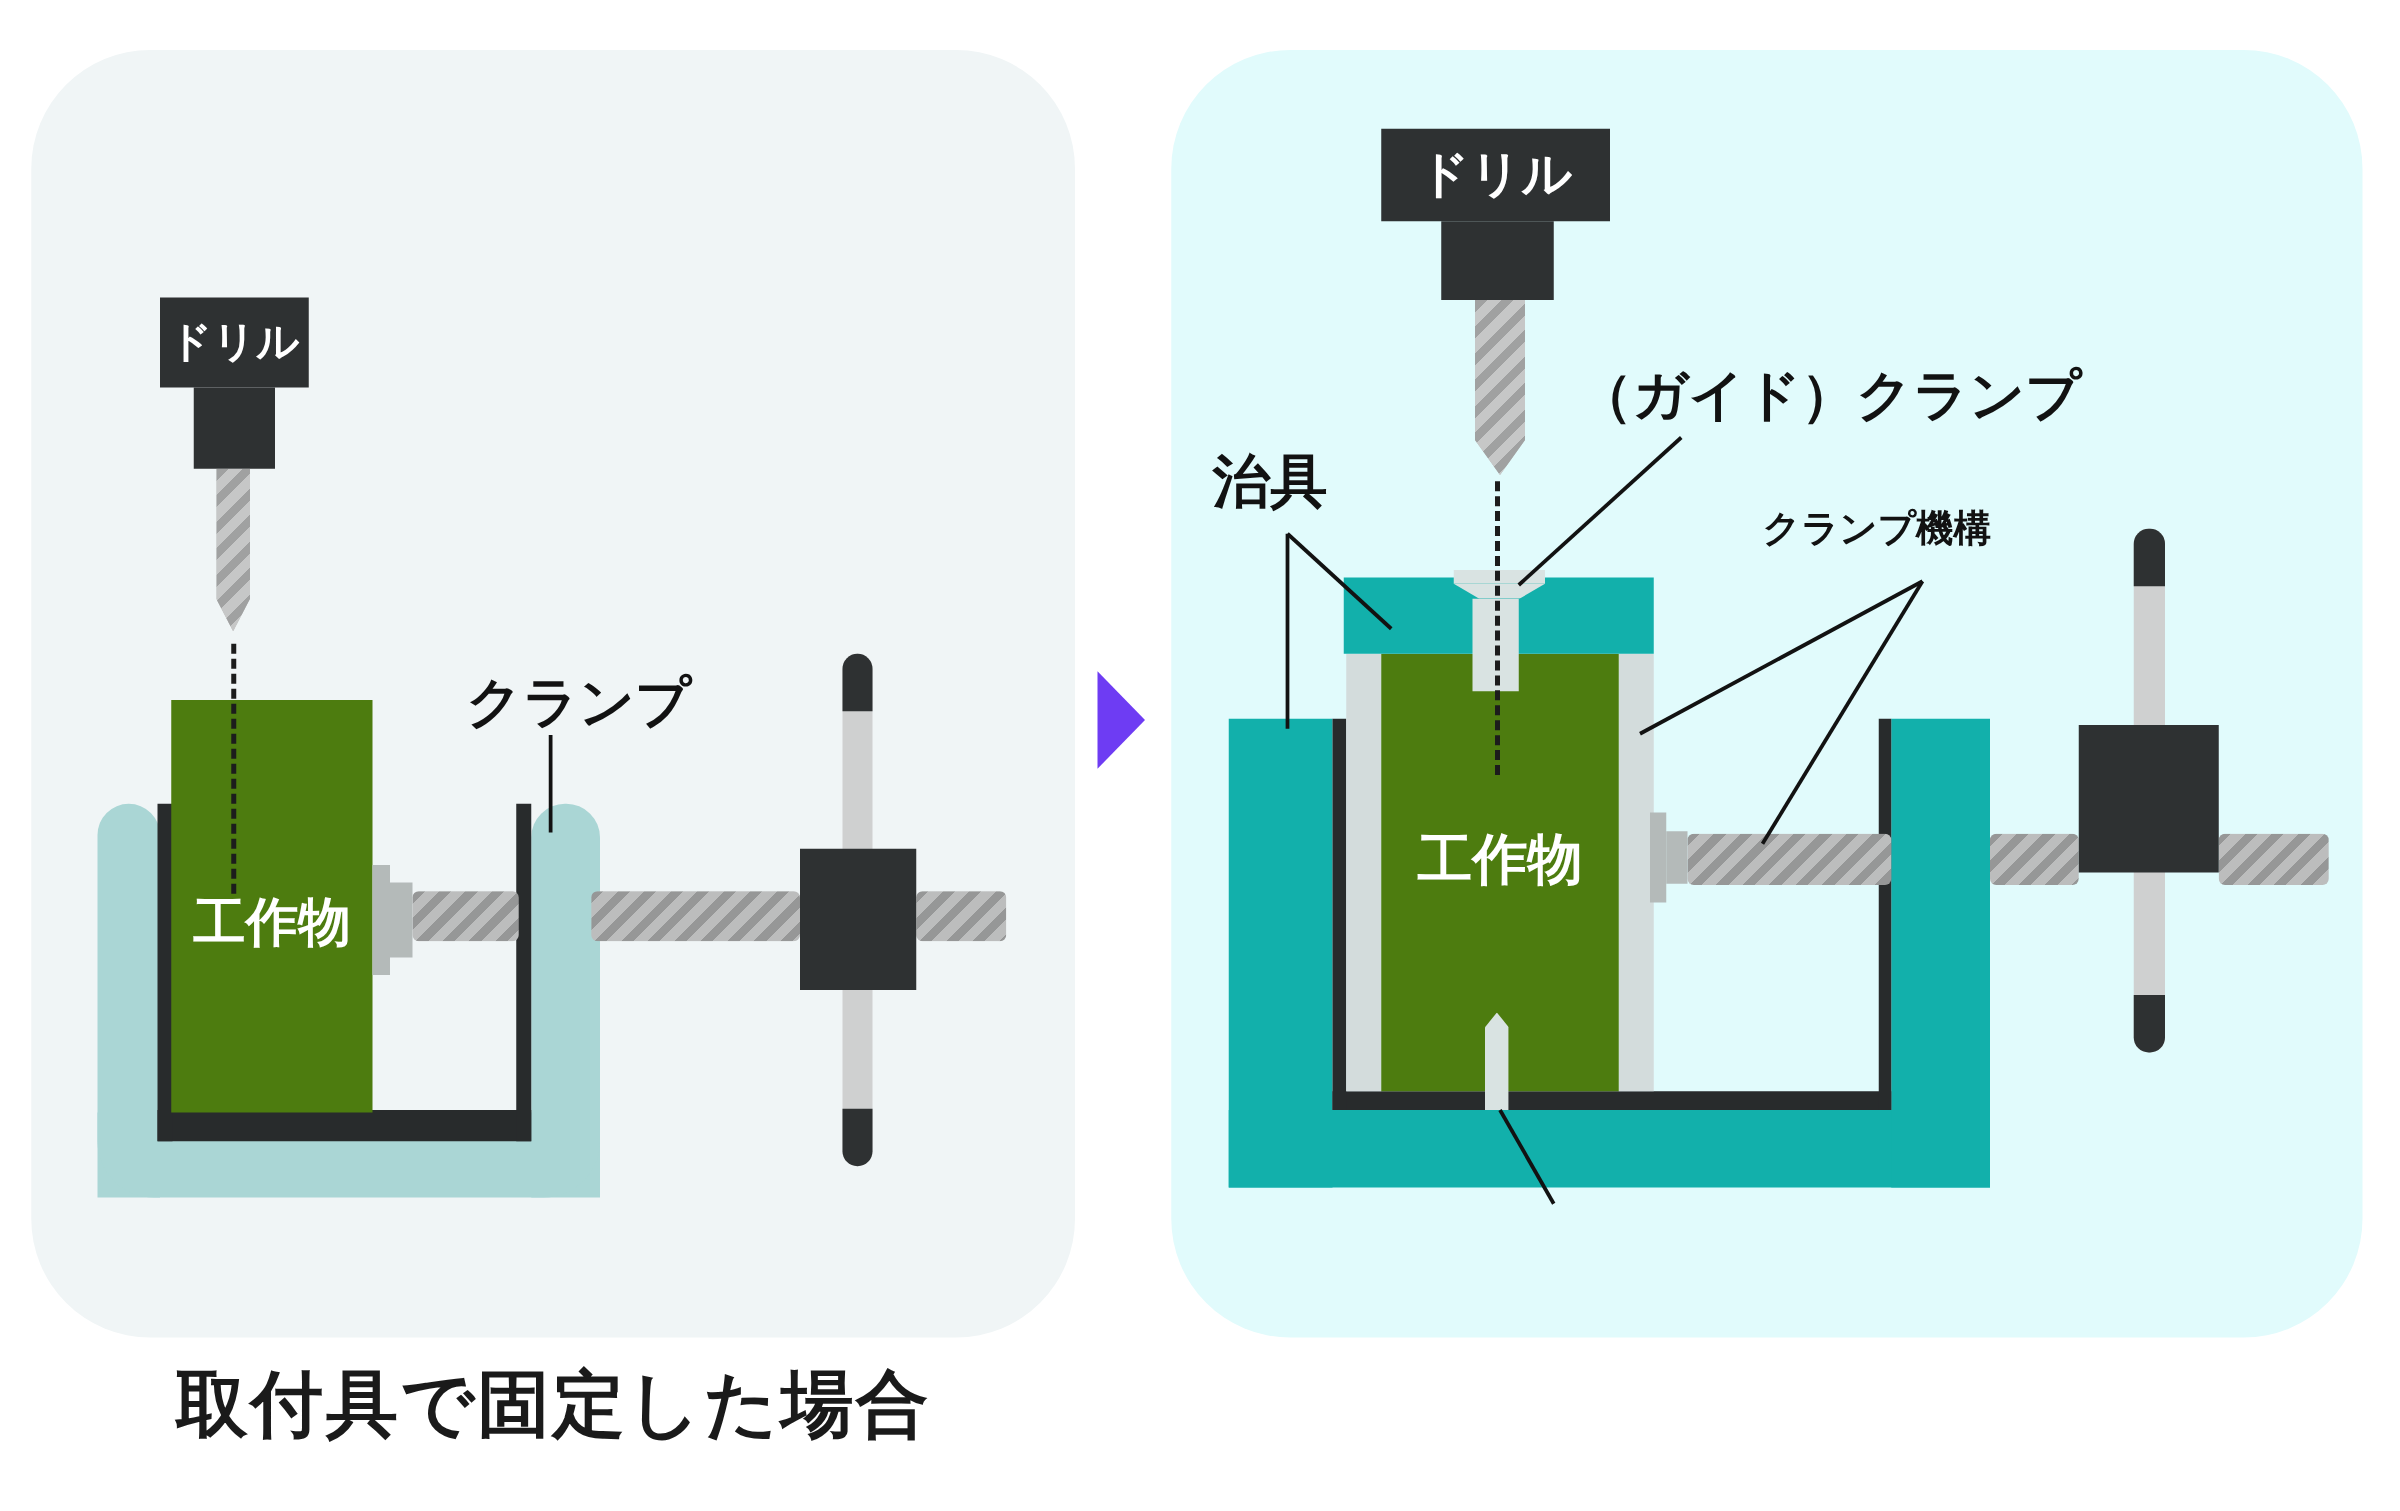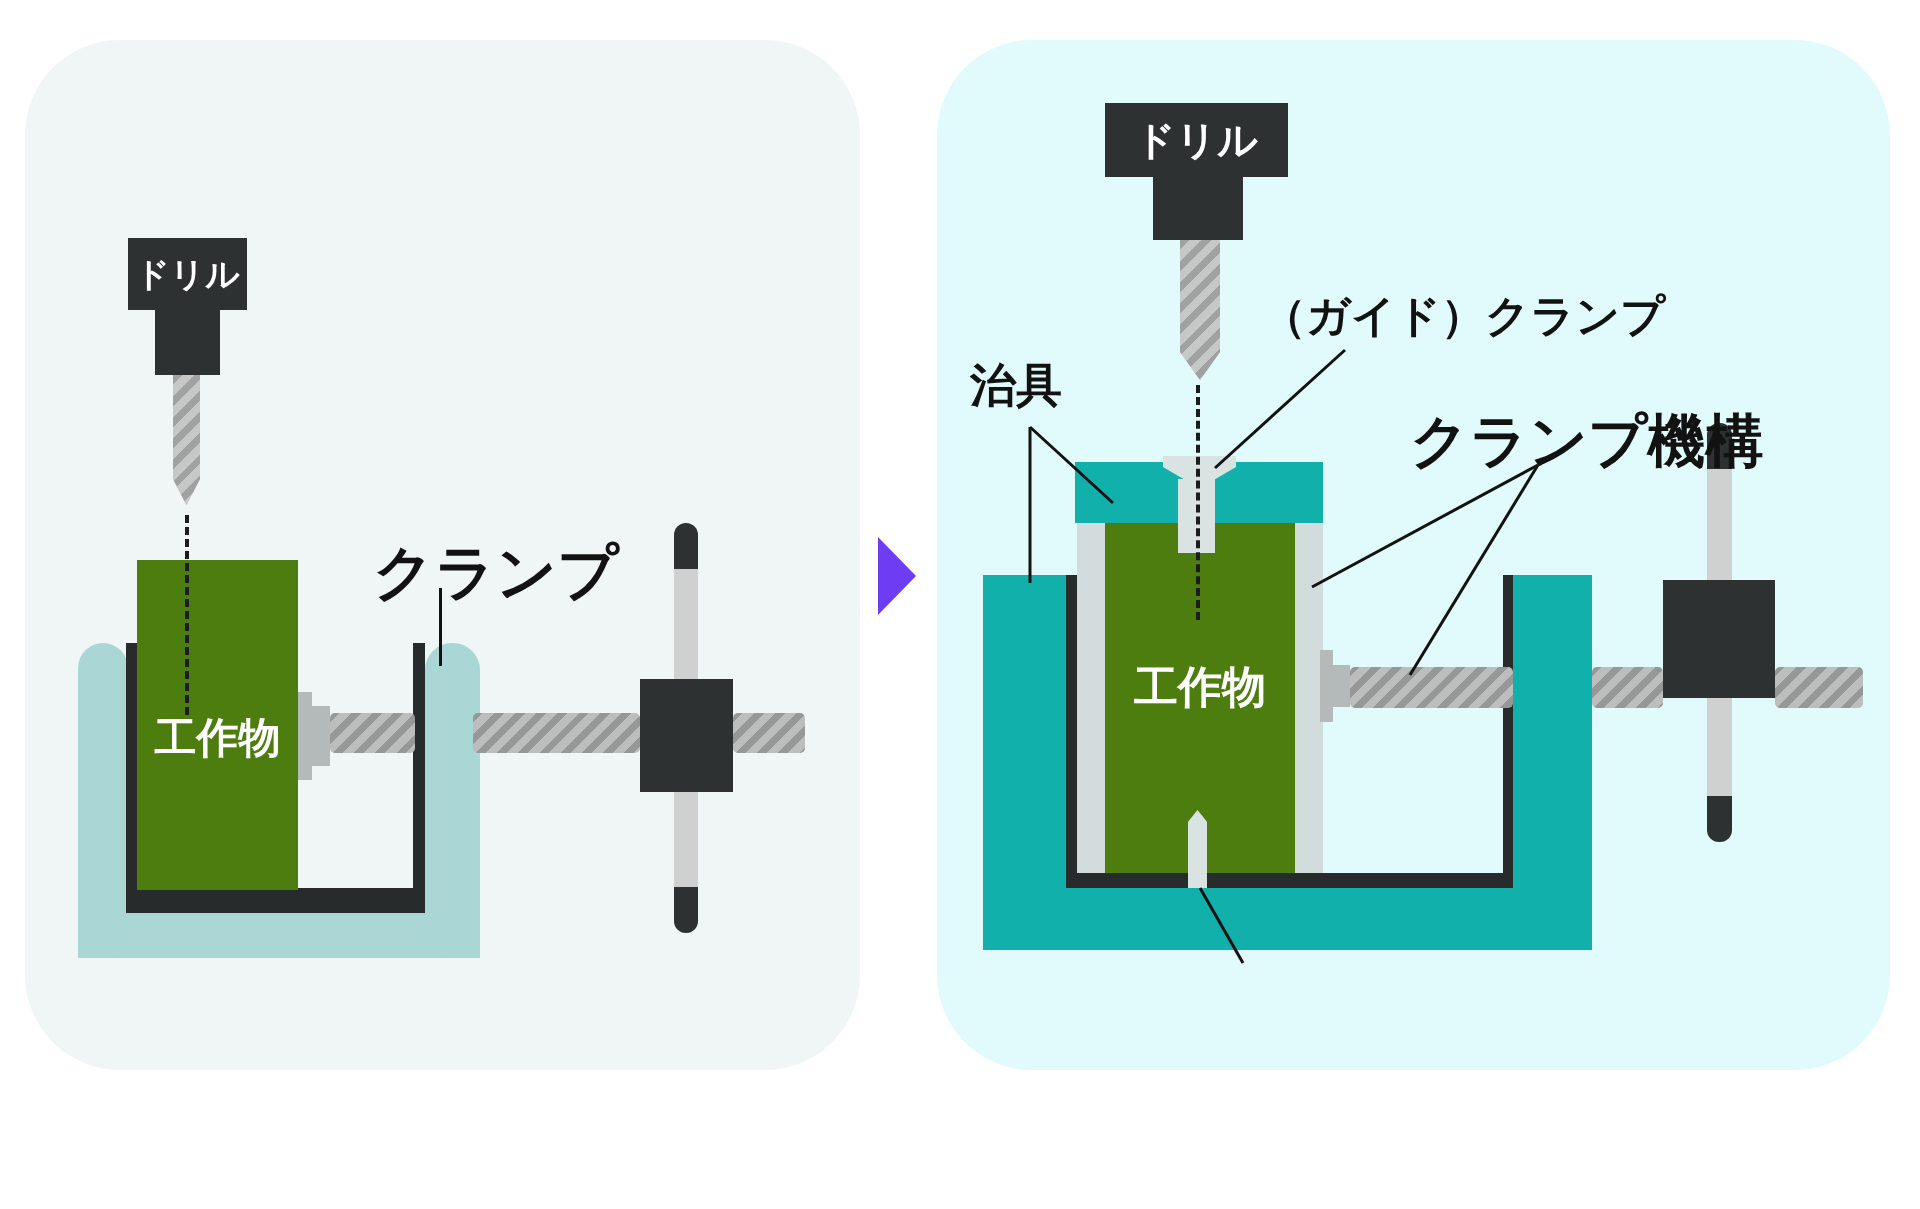--- a/index.html
+++ b/index.html
@@ -83,24 +83,25 @@
     <div class="abs threads" style="left:305px; top:673px; width:85px; height:40px;"></div>
     <div class="abs threads" style="left:448px; top:673px; width:167px; height:40px;"></div>
     <div class="abs threads" style="left:708px; top:673px; width:72px; height:40px;"></div>
 
     <div class="abs rod" style="left:649px; top:483px; width:24px; height:410px;">
       <div class="cap-top"></div>
       <div class="cap-bottom"></div>
     </div>
     <div class="abs dark" style="left:615px; top:639px; width:93px; height:113px;"></div>
 
-    <div class="abs label" style="left:348px; top:493px; font-size:60px;">クランプ</div>
+    <div class="abs label" style="left:348px; top:493px; font-size:44px;">クランプ</div>
     <div class="abs" style="left:414px; top:548px; height:78px; border-left:3px solid #121212;"></div>
   </div>
 
+  <div class="caption" style="left:25px; width:835px;">取付具で固定した場合</div>
 
   <div class="arrow"></div>
 
   <div class="panel panel-right">
 
     <div class="abs" style="left:46px; top:535px; width:609px; height:375px;
          border-left:83px solid #12b0ab; border-right:79px solid #12b0ab; border-bottom:62px solid #12b0ab;"></div>
 
     <div class="abs" style="left:129px; top:535px; width:447px; height:313px;
          border-left:11px solid #282b2c; border-right:10px solid #282b2c; border-bottom:15px solid #282b2c;"></div>
@@ -145,17 +146,17 @@
       <line x1="408" y1="310" x2="278" y2="428" stroke="#121212" stroke-width="3"></line>
       <line x1="601" y1="425" x2="473" y2="635" stroke="#121212" stroke-width="3"></line>
       <line x1="601" y1="425" x2="375" y2="547" stroke="#121212" stroke-width="3"></line>
       <line x1="263" y1="848" x2="306" y2="923" stroke="#121212" stroke-width="3"></line>
     </svg>
 
     <div class="abs dashline" style="left:259px; top:345px; height:235px;"></div>
 
     <div class="abs label" style="left:33px; top:315px; font-size:46px;">治具</div>
     <div class="abs label" style="left:325px; top:247px; font-size:44px;">（ガイド）クランプ</div>
-    <div class="abs label" style="left:473px; top:363px; font-size:58px;">クランプ機構</div>
+    <div class="abs label" style="left:473px; top:363px; font-size:30px;">クランプ機構</div>
   </div>
 
 
 </div>
 
 </body></html>

